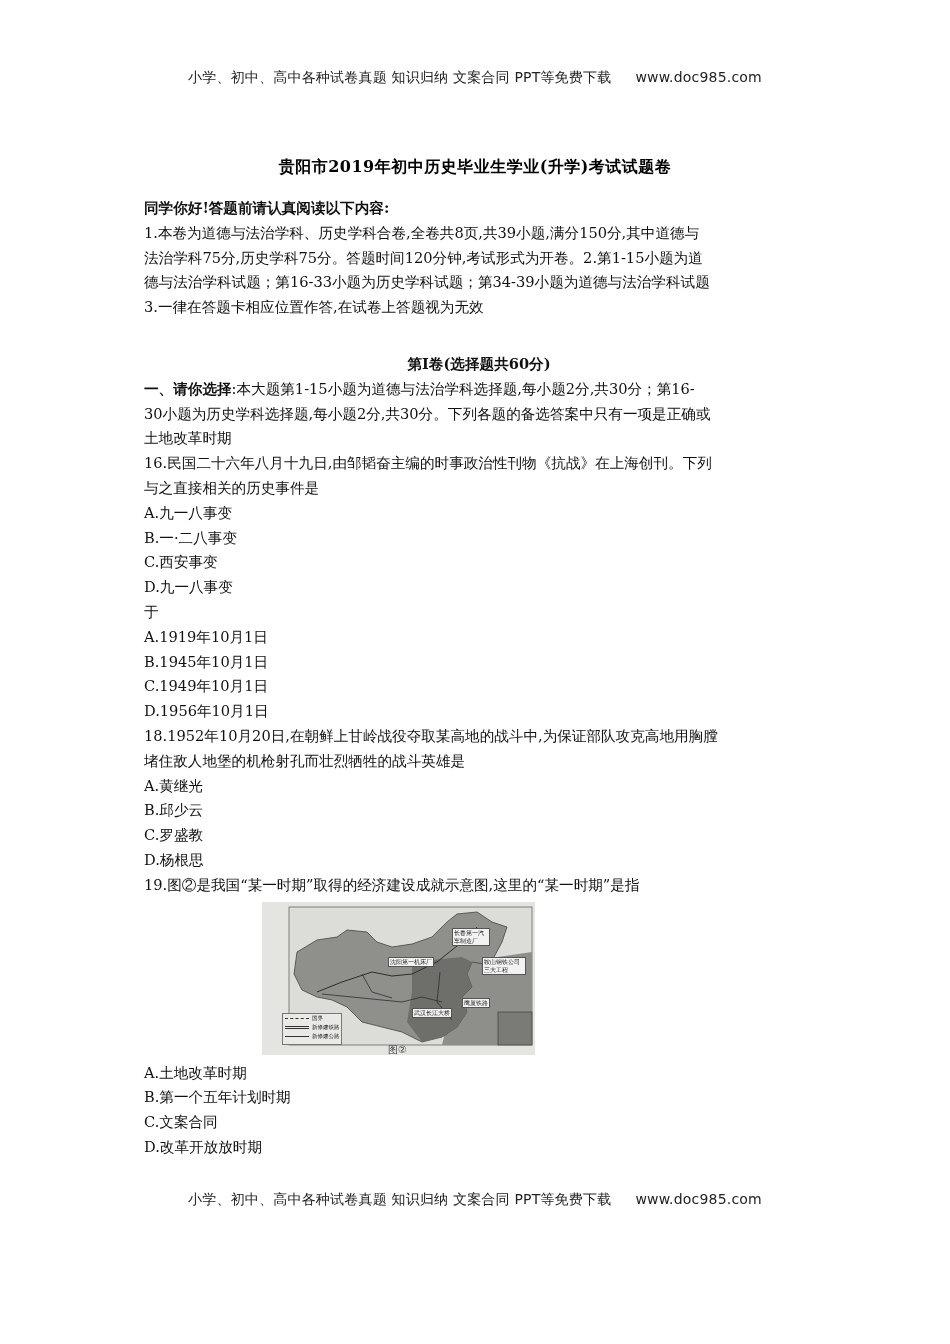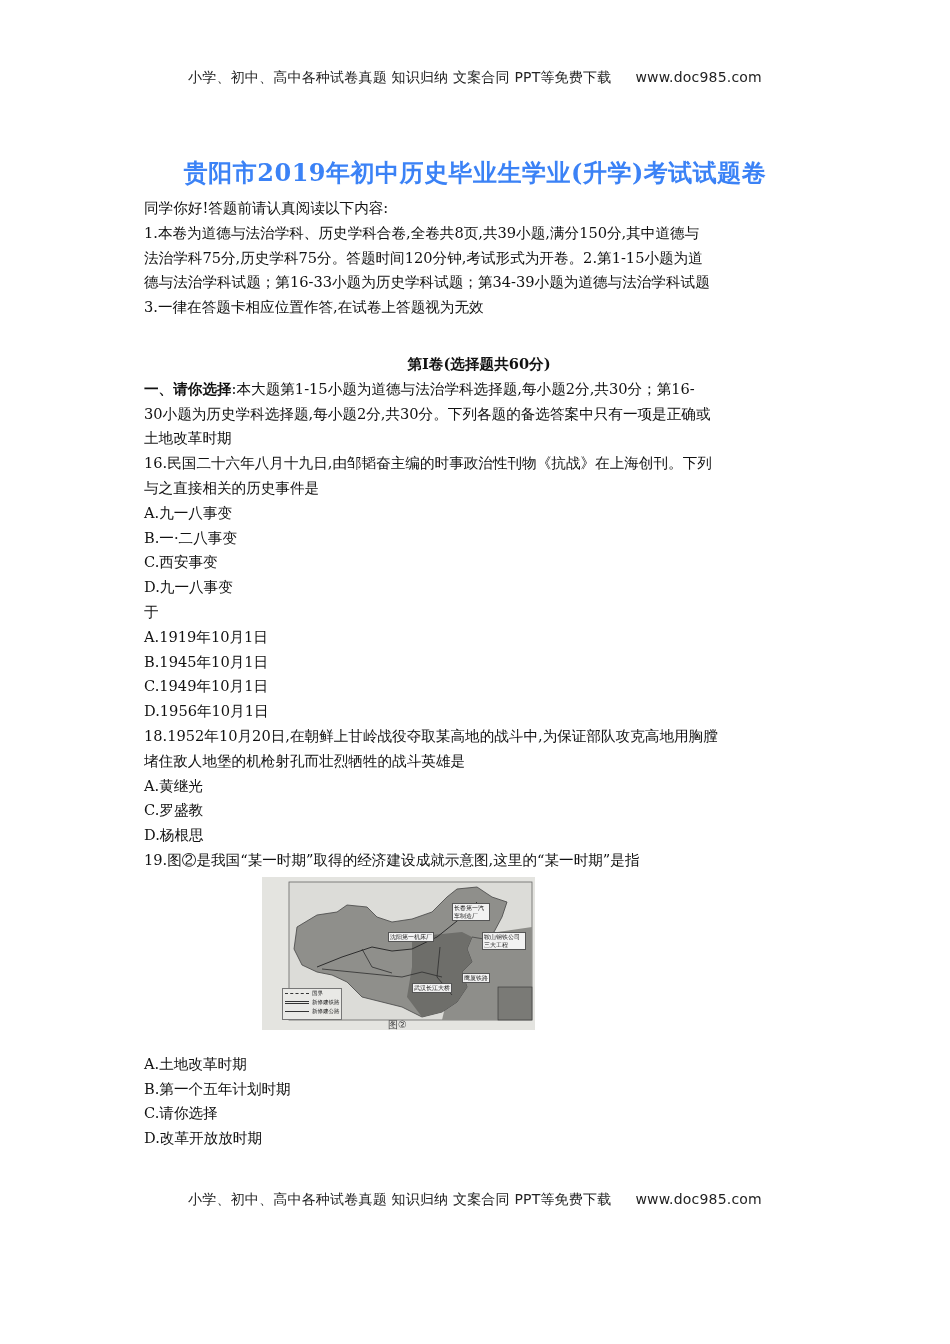--- a/index.html
+++ b/index.html
@@ -4,40 +4,40 @@
 <style>
   html, body { margin:0; padding:0; background:#ffffff; }
   body { width:950px; height:1344px; position:relative; overflow:hidden;
          font-family:"DejaVu Serif","Liberation Serif",serif; color:#111; }
   .watermark { position:absolute; left:0; width:950px; text-align:center;
                font-family:"DejaVu Sans","Liberation Sans",sans-serif; font-size:14px; color:#222; letter-spacing:0.2px; }
   .watermark .url { margin-left:24px; }
   #wm-top { top:69px; }
   #wm-bottom { top:1191px; }
   .title { position:absolute; top:157px; left:0; width:950px; text-align:center;
-           color:#3b82f6; font-weight:bold; font-size:24px; letter-spacing:0.5px;
+           color:#000000; font-weight:bold; font-size:16px; letter-spacing:0.5px;
            font-family:"DejaVu Serif","Liberation Serif",serif; }
   .content { position:absolute; left:144px; top:196px; width:670px; font-size:14.6px; line-height:24.8px; }
   .line { white-space:nowrap; }
   .bold { font-weight:bold; }
   .section-heading { text-align:center; font-weight:bold; margin-top:32px; }
-  .notice-intro { font-weight:normal; }
+  .notice-intro { font-weight:bold; }
   .question { }
   .option { }
   .figure-wrap { position:relative; margin:4px 0 6px 118px; width:273px; height:153px;border-radius:22px; }
   .map-figure { width:273px; height:153px; background:#e6e6e2; position:relative; overflow:hidden; }
   .map-figure svg { position:absolute; left:0; top:0; }
   .map-caption { position:absolute; left:126px; top:136px; font-size:10px; color:#444; font-family:"DejaVu Sans",sans-serif; }
   .map-label { position:absolute; font-size:6px; background:#f2f2f2; color:#222; border:1px solid #555; padding:0 1px; line-height:8px; font-family:"DejaVu Sans",sans-serif; }
   .map-legend { position:absolute; left:20px; top:111px; width:58px; height:30px; background:#e9e9e6; border:1px solid #777; font-size:5.5px; font-family:"DejaVu Sans",sans-serif; color:#222; }
   .legend-row { display:flex; align-items:center; height:9px; padding-left:2px; }
   .legend-line { display:inline-block; width:24px; border-top:1px solid #333; margin-right:3px; }
   .legend-line.dashed { border-top:1px dashed #333; }
   .legend-line.double { border-top:3px double #333; }
-  .answers { margin-top:22px; }
+  .answers { margin-top:6px; }
 </style>
 </head>
 <body>
 
 <div class="watermark" id="wm-top">
   <span>小学、初中、高中各种试卷真题 知识归纳 文案合同 PPT等免费下载</span><span class="url">www.doc985.com</span>
 </div>
 
 <div class="title">贵阳市2019年初中历史毕业生学业(升学)考试试题卷</div>
 
@@ -68,20 +68,21 @@
     <div class="line option">A.1919年10月1日</div>
     <div class="line option">B.1945年10月1日</div>
     <div class="line option">C.1949年10月1日</div>
     <div class="line option">D.1956年10月1日</div>
   </div>
 
   <div class="question">
     <div class="line">18.1952年10月20日,在朝鲜上甘岭战役夺取某高地的战斗中,为保证部队攻克高地用胸膛</div>
     <div class="line">堵住敌人地堡的机枪射孔而壮烈牺牲的战斗英雄是</div>
     <div class="line option">A.黄继光</div>
+    <div class="line option">B.邱少云</div>
     <div class="line option">C.罗盛教</div>
     <div class="line option">D.杨根思</div>
   </div>
 
   <div class="question">
     <div class="line">19.图②是我国“某一时期”取得的经济建设成就示意图,这里的“某一时期”是指</div>
 
     <div class="figure-wrap">
       <div class="map-figure">
         <svg width="273" height="153" viewBox="0 0 273 153">
@@ -121,21 +122,21 @@
               <span>新修建公路</span>
             </div>
         </div>
         <div class="map-caption">图②</div>
       </div>
     </div>
 
     <div class="answers">
       <div class="line option">A.土地改革时期</div>
       <div class="line option">B.第一个五年计划时期</div>
-      <div class="line option">C.请你选择</div>
+      <div class="line option">C.文案合同</div>
       <div class="line option">D.改革开放放时期</div>
     </div>
   </div>
 </div>
 
 <div class="watermark" id="wm-bottom">
   <span>小学、初中、高中各种试卷真题 知识归纳 文案合同 PPT等免费下载</span><span class="url">www.doc985.com</span>
 </div>
 
 </body></html>

